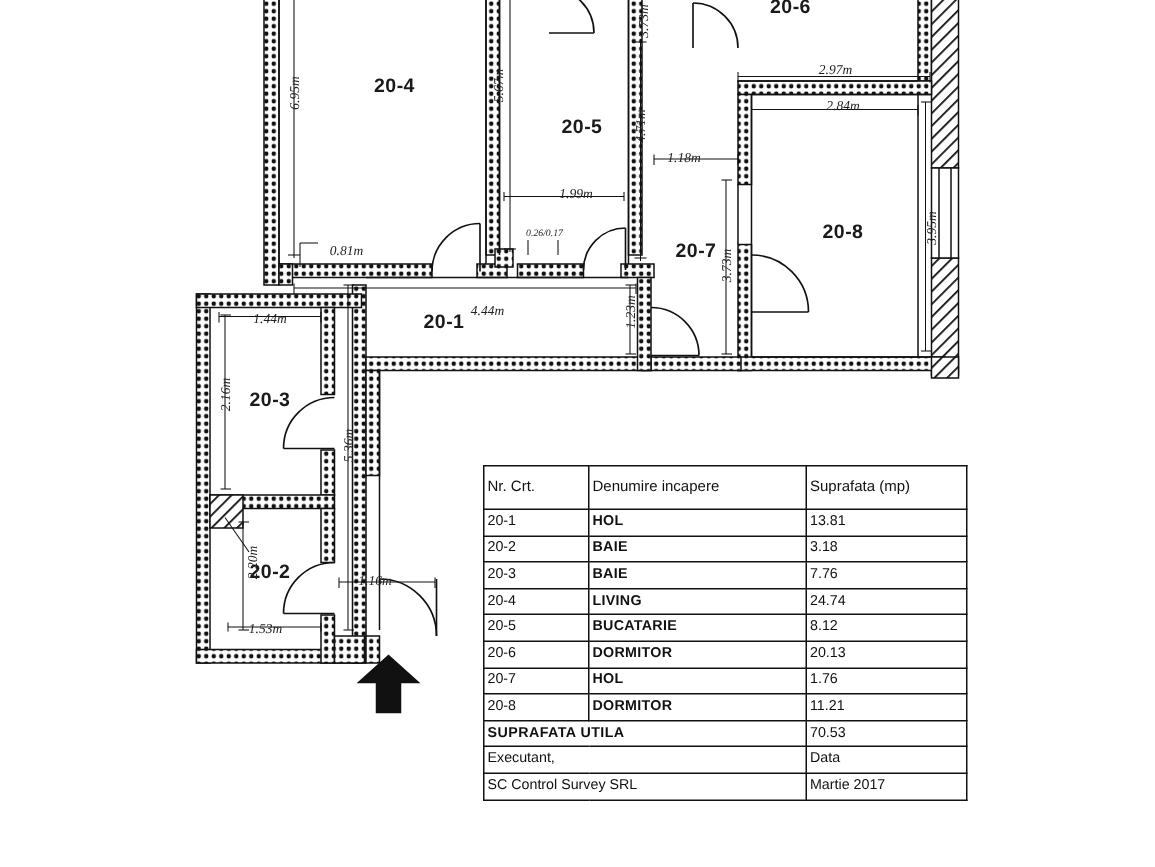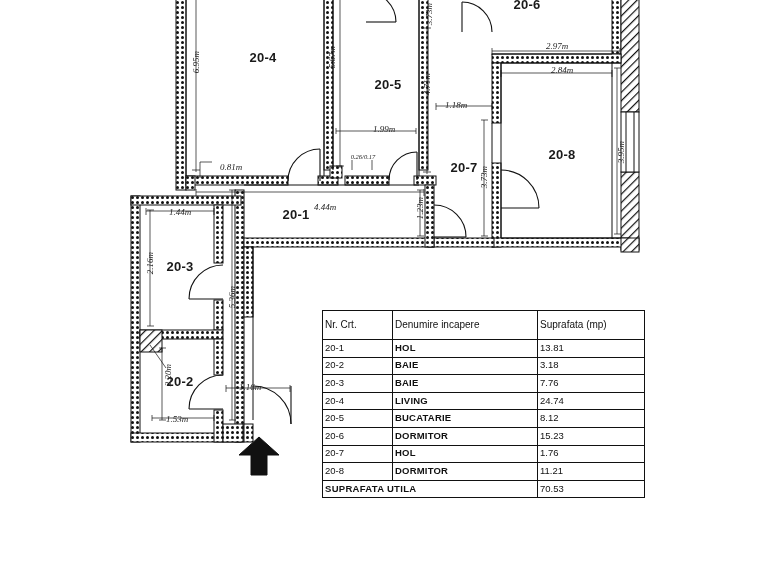--- a/index.html
+++ b/index.html
@@ -372,32 +372,40 @@
             <td class="area">24.74</td>
           </tr>
           <tr>
             <td class="num">20-5</td>
             <td class="name">BUCATARIE</td>
             <td class="area">8.12</td>
           </tr>
           <tr>
             <td class="num">20-6</td>
             <td class="name">DORMITOR</td>
-            <td class="area">15.23</td>
+            <td class="area">20.13</td>
           </tr>
           <tr>
             <td class="num">20-7</td>
             <td class="name">HOL</td>
             <td class="area">1.76</td>
           </tr>
           <tr>
             <td class="num">20-8</td>
             <td class="name">DORMITOR</td>
             <td class="area">11.21</td>
           </tr>
           <tr class="sumrow">
             <td class="total" colspan="2">SUPRAFATA UTILA</td>
             <td class="area">70.53</td>
+          </tr>
+          <tr>
+            <td class="footcell" colspan="2">Executant,</td>
+            <td class="footcell">Data</td>
+          </tr>
+          <tr>
+            <td class="footcell2" colspan="2">SC Control Survey SRL</td>
+            <td class="footcell2">Martie 2017</td>
           </tr>
         </tbody>
     </table>
   </div>
 </div>
 
 </body></html>

